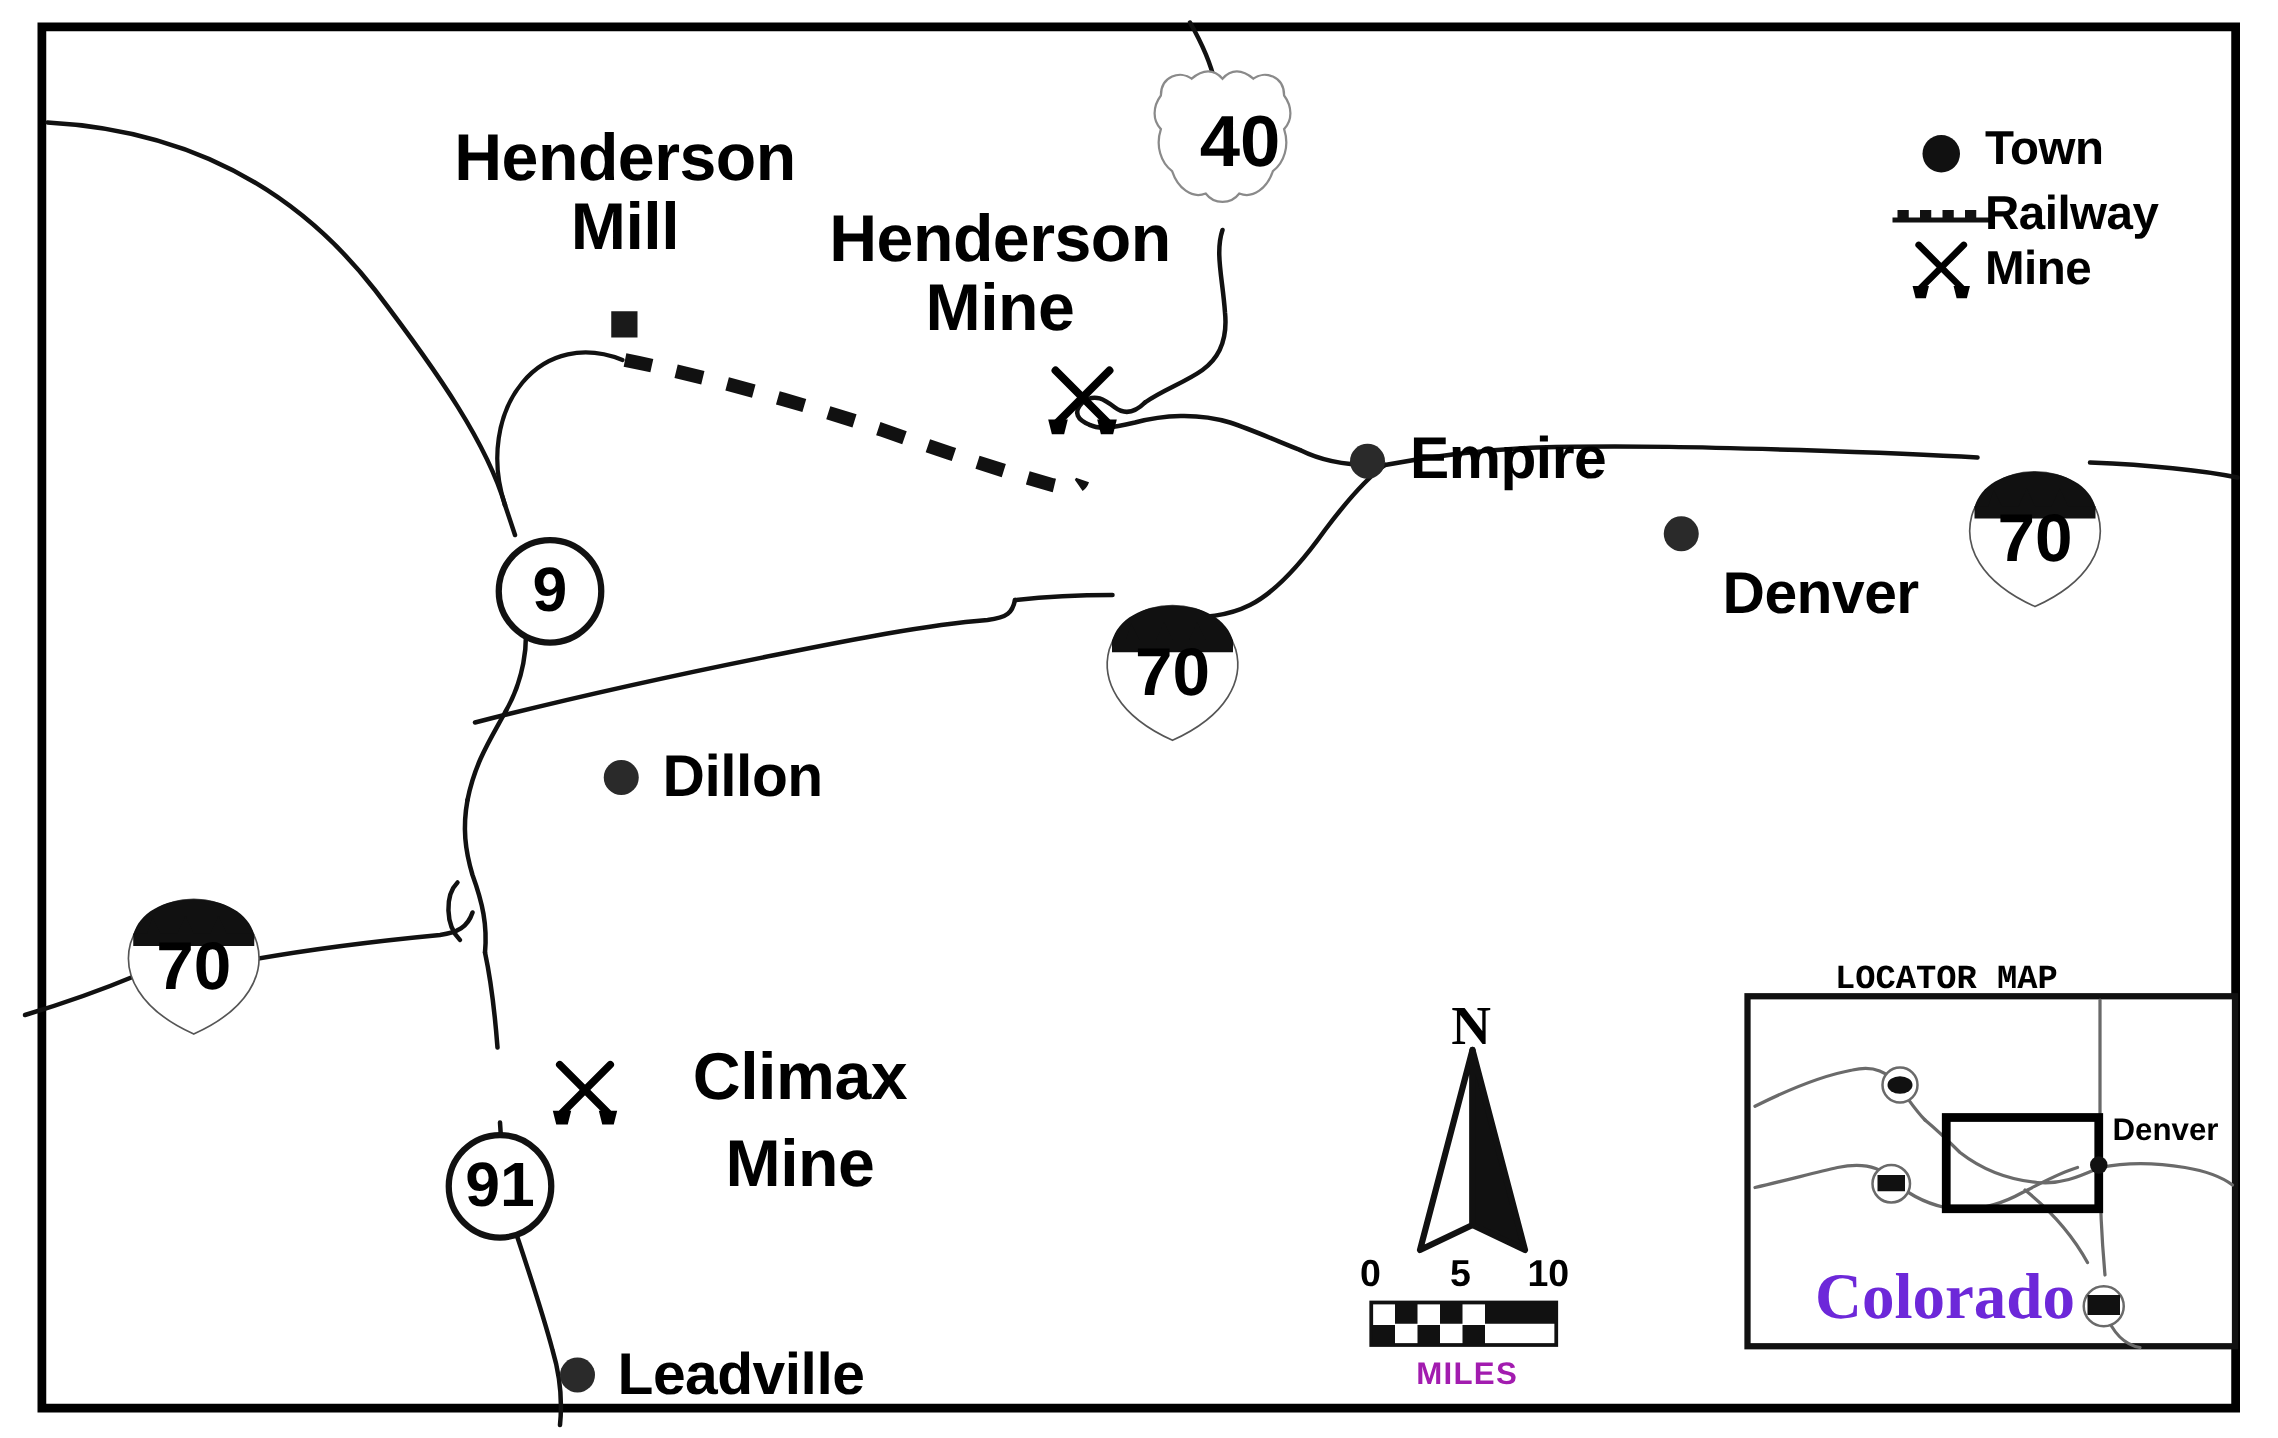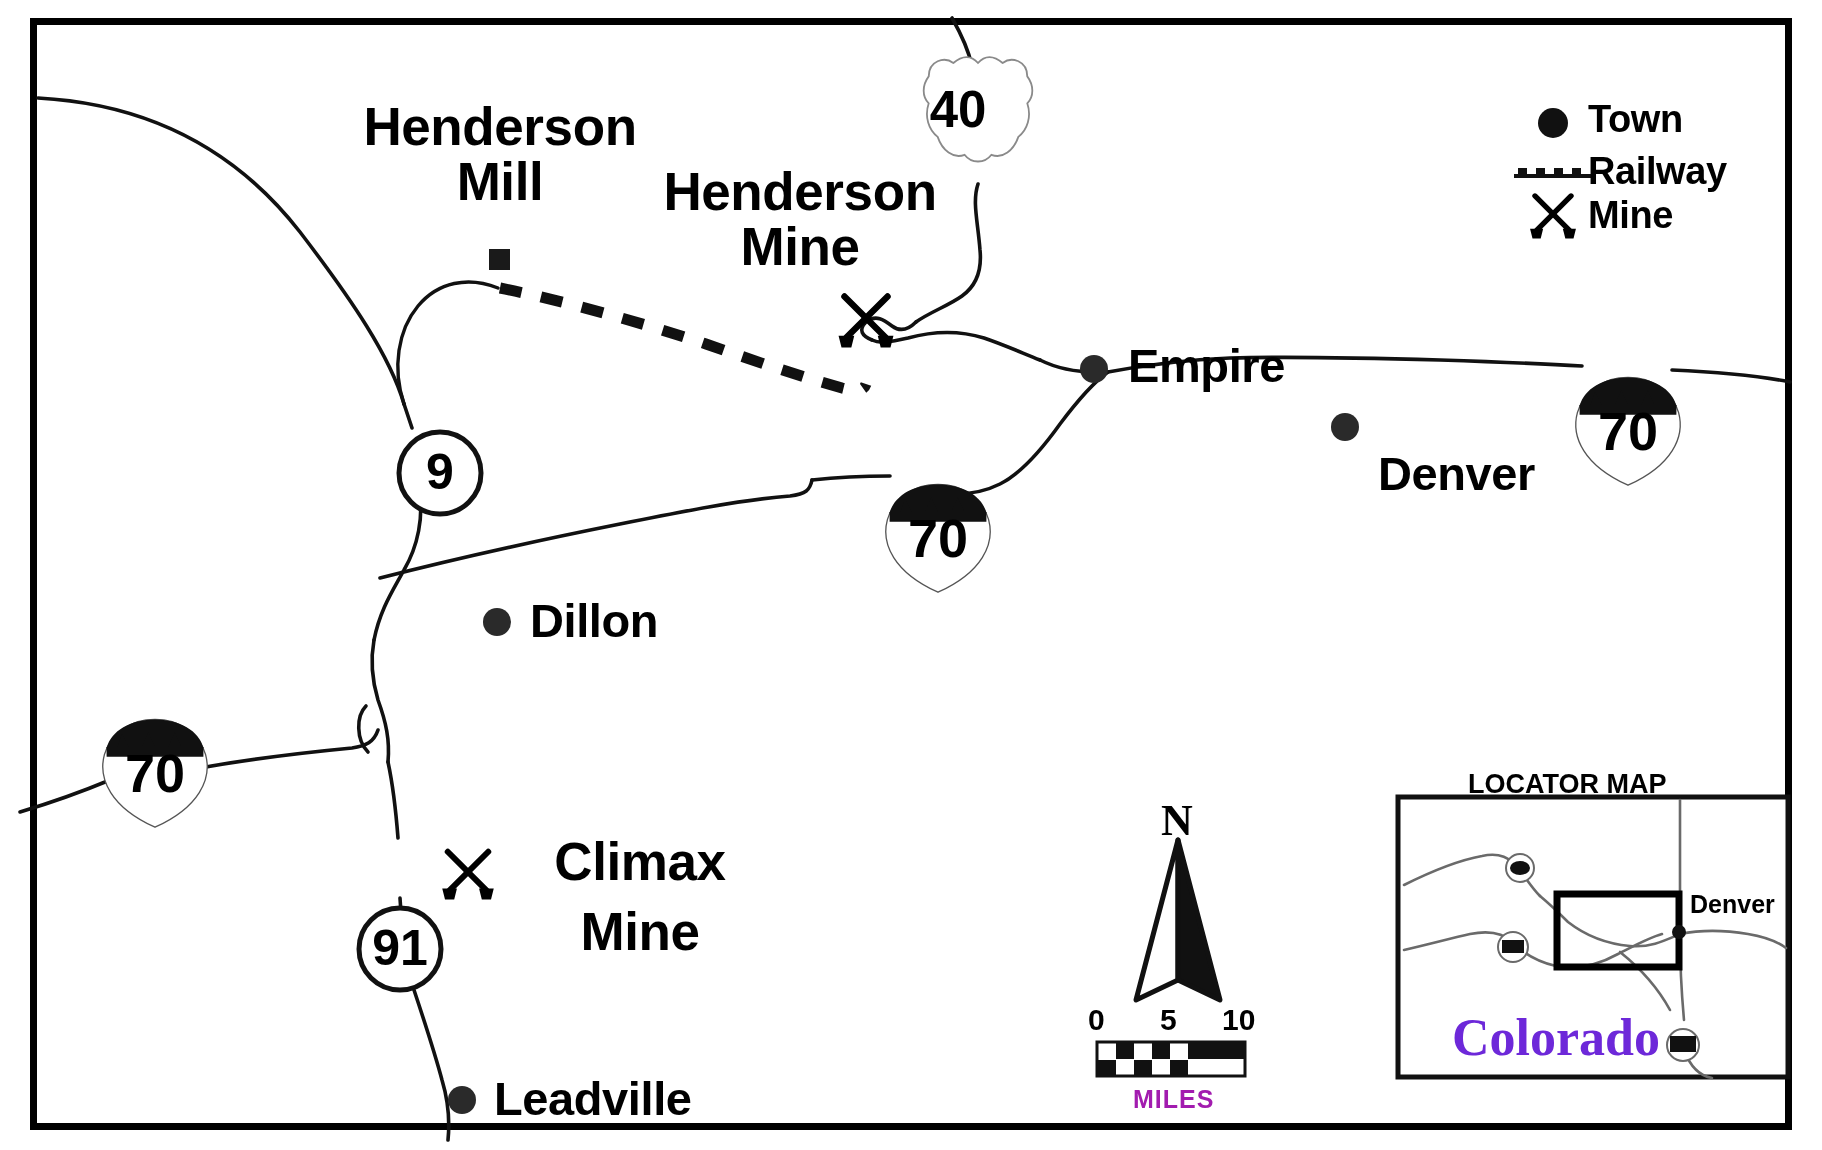--- a/index.html
+++ b/index.html
@@ -32,21 +32,21 @@
     line-height:1.02;
     letter-spacing:-0.4px;
   }
   .lbl-big{font-size:53px;}
   .lbl-town{font-size:47px;}
   .lbl-legend{font-size:38px;}
   .lbl-center{text-align:center;}
 
   #loc-title{
     position:absolute;
-    font-family:Liberation Sans, sans-serif;
+    font-family:Liberation Mono, monospace;
     font-weight:bold;
     font-size:27px;
     color:#000;
     white-space:nowrap;
   }
   #loc-colorado{
     position:absolute;
     font-family:Liberation Serif, serif;
     font-weight:bold;
     font-size:52px;
@@ -290,21 +290,21 @@
   <div class="lbl lbl-big lbl-center" style="left:500px; top:905px; width:280px;">Mine</div>
 
   <div class="lbl lbl-town" style="left:1128px; top:342px;">Empire</div>
 
   <div class="lbl lbl-town" style="left:1378px; top:450px;">Denver</div>
 
   <div class="lbl lbl-town" style="left:530px; top:597px;">Dillon</div>
 
   <div class="lbl lbl-town" style="left:494px; top:1075px;">Leadville</div>
 
-  <div class="shield-num" style="left:908px; top:80px; width:100px; font-size:51px;">40</div>
+  <div class="shield-num" style="left:942px; top:80px; width:100px; font-size:58px;">40</div>
 
   <div class="shield-num" style="left:1578px; top:400px; width:100px; font-size:54px;">70</div>
 
   <div class="shield-num" style="left:888px; top:507px; width:100px; font-size:54px;">70</div>
 
   <div class="shield-num" style="left:105px; top:742px; width:100px; font-size:54px;">70</div>
 
   <div class="shield-num" style="left:390px; top:443px; width:100px; font-size:50px;">9</div>
 
   <div class="shield-num" style="left:350px; top:919px; width:100px; font-size:50px;">91</div>

